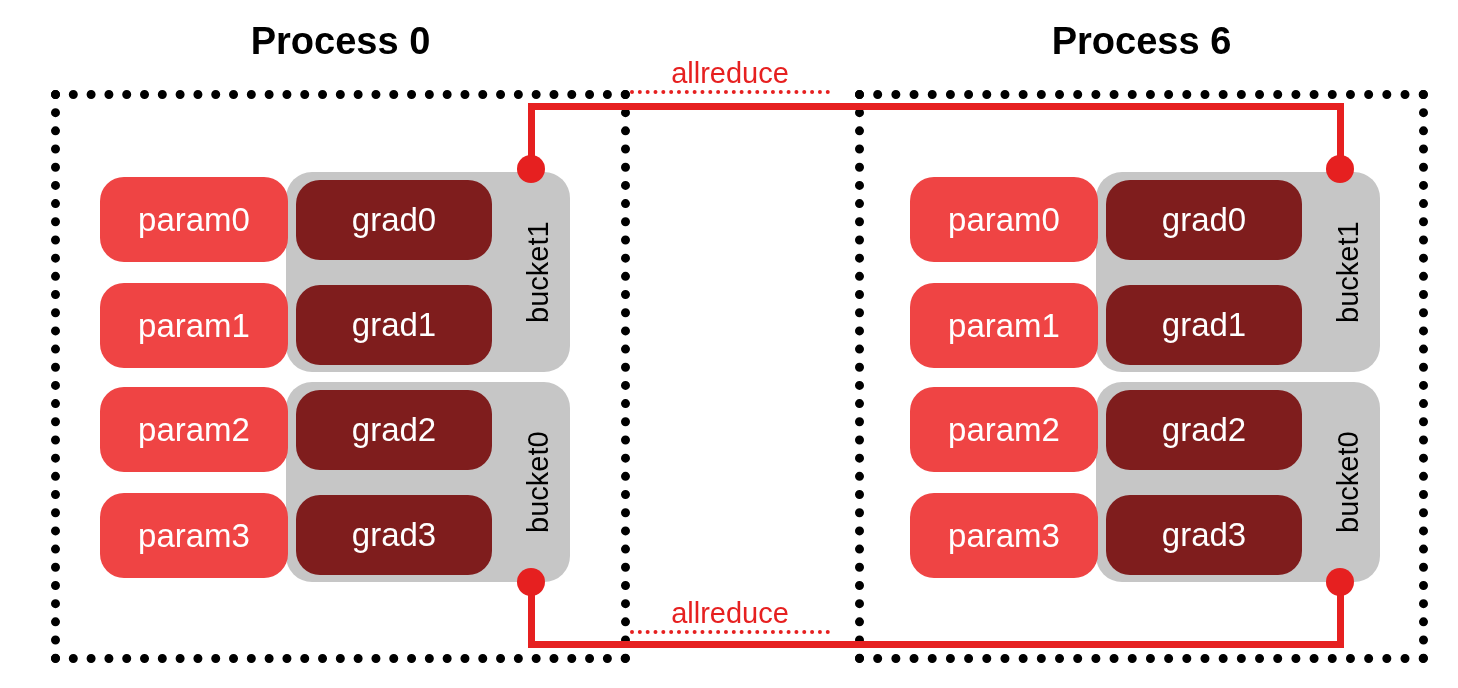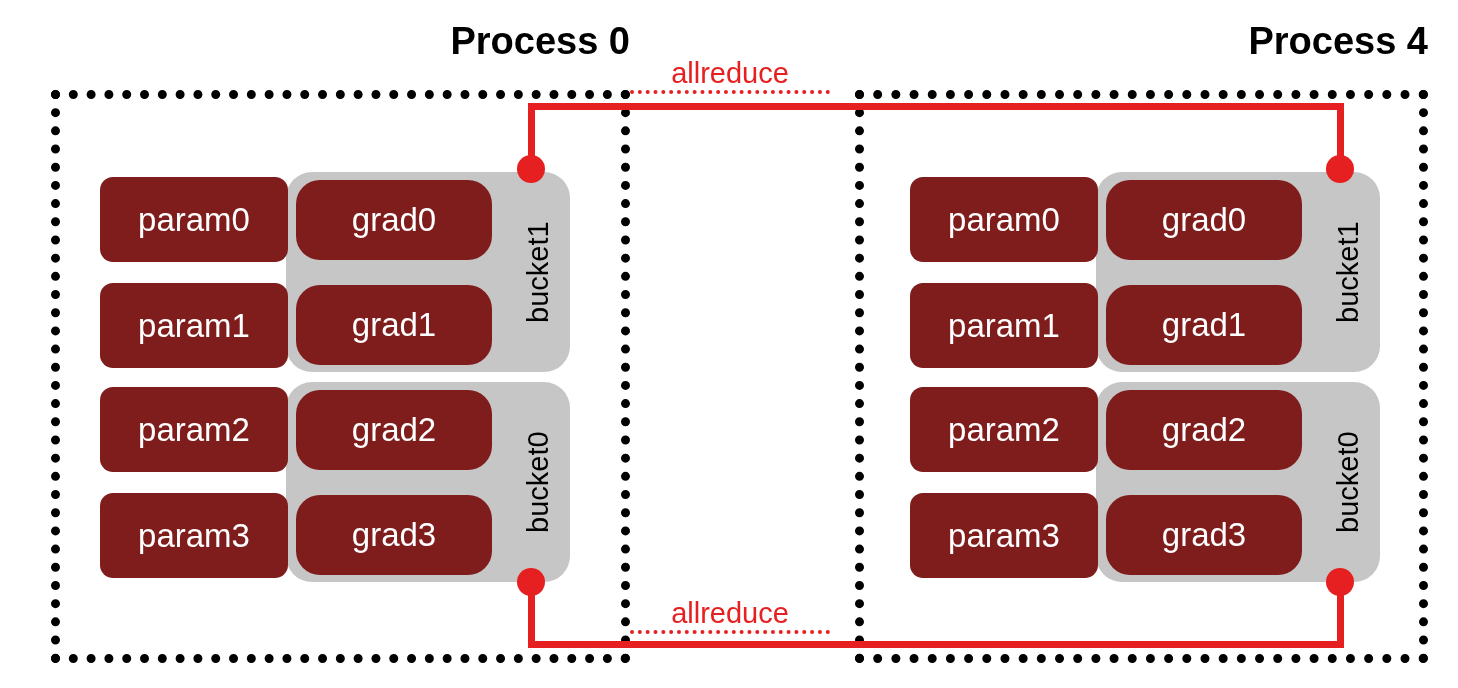--- a/index.html
+++ b/index.html
@@ -19,21 +19,21 @@
   }
 
   
   .process-title {
     position: absolute;
     font-size: 38px;
     font-weight: bold;
     color: #000000;
     letter-spacing: 0px;
     white-space: nowrap;
-    text-align: right;
+    text-align: center;
   }
   #title-p0 { left: 51px;  top: 20px; width: 579px; }
   #title-p1 { left: 855px; top: 20px; width: 573px; }
 
   
   .process-box {
     position: absolute;
     box-sizing: border-box;
     border: 9px dotted #000000;
     background: transparent;
@@ -68,21 +68,21 @@
   .pill {
     position: absolute;
     border-radius: 24px;
     display: flex;
     align-items: center;
     justify-content: center;
     color: #ffffff;
     font-size: 33px;
     white-space: nowrap;
   }
-  .pill.param { background: #7f1d1d; border-radius: 13px; }
+  .pill.param { background: #ef4444; }
   .pill.grad  { background: #7f1d1d; }
 
   
   .wire {
     position: absolute;
     background: #e62020;
   }
   .wire-h { height: 7px; }
   .wire-v { width: 7px; }
 
@@ -105,21 +105,21 @@
     line-height: 1.05;
   }
 </style>
 </head>
 <body>
 
 <div id="canvas">
 
   <div class="process-title" id="title-p0">Process 0</div>
 
-  <div class="process-title" id="title-p1">Process 4</div>
+  <div class="process-title" id="title-p1">Process 6</div>
 
   <div class="process-box" id="proc-box-0"></div>
 
   <div class="process-box" id="proc-box-1"></div>
 
   <div class="bucket" style="left:286px; top:172px; width:284px; height:200px;">
     <div class="bucket-label">bucket1</div>
   </div>
 
   <div class="pill param" style="left:100px; top:177px; width:188px; height:85px;">

